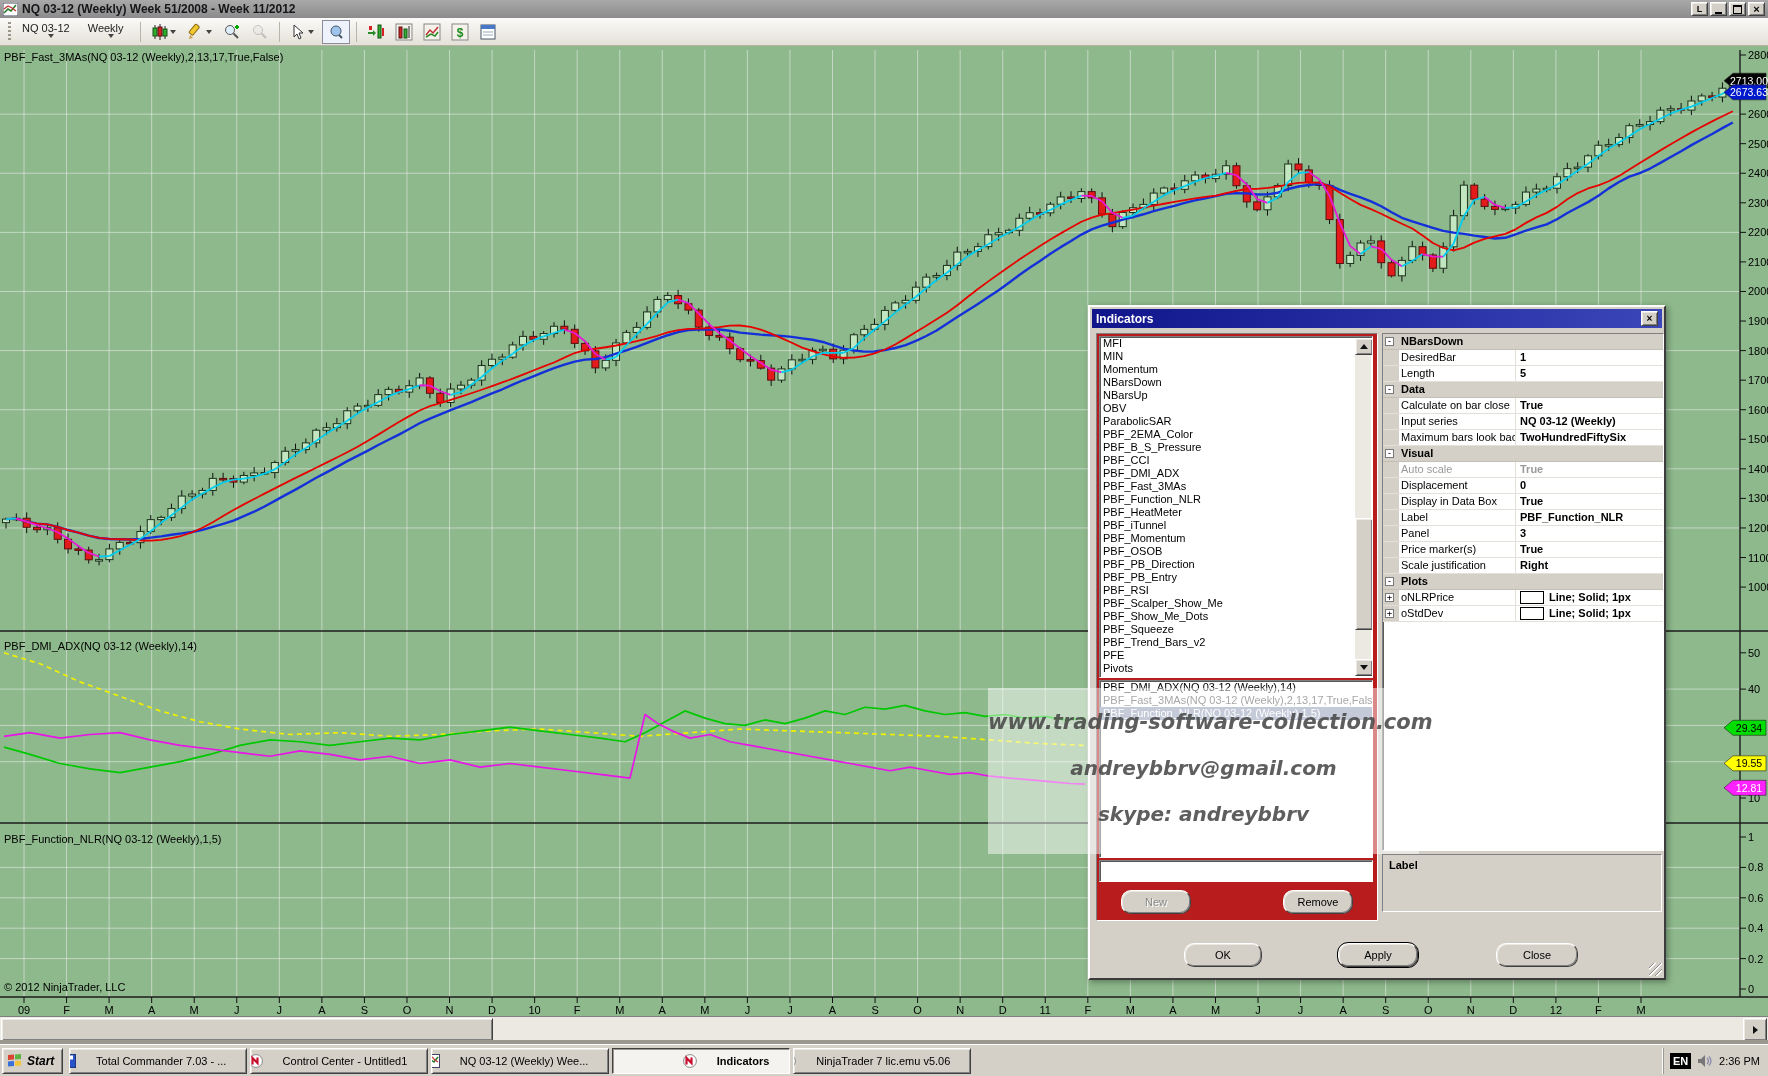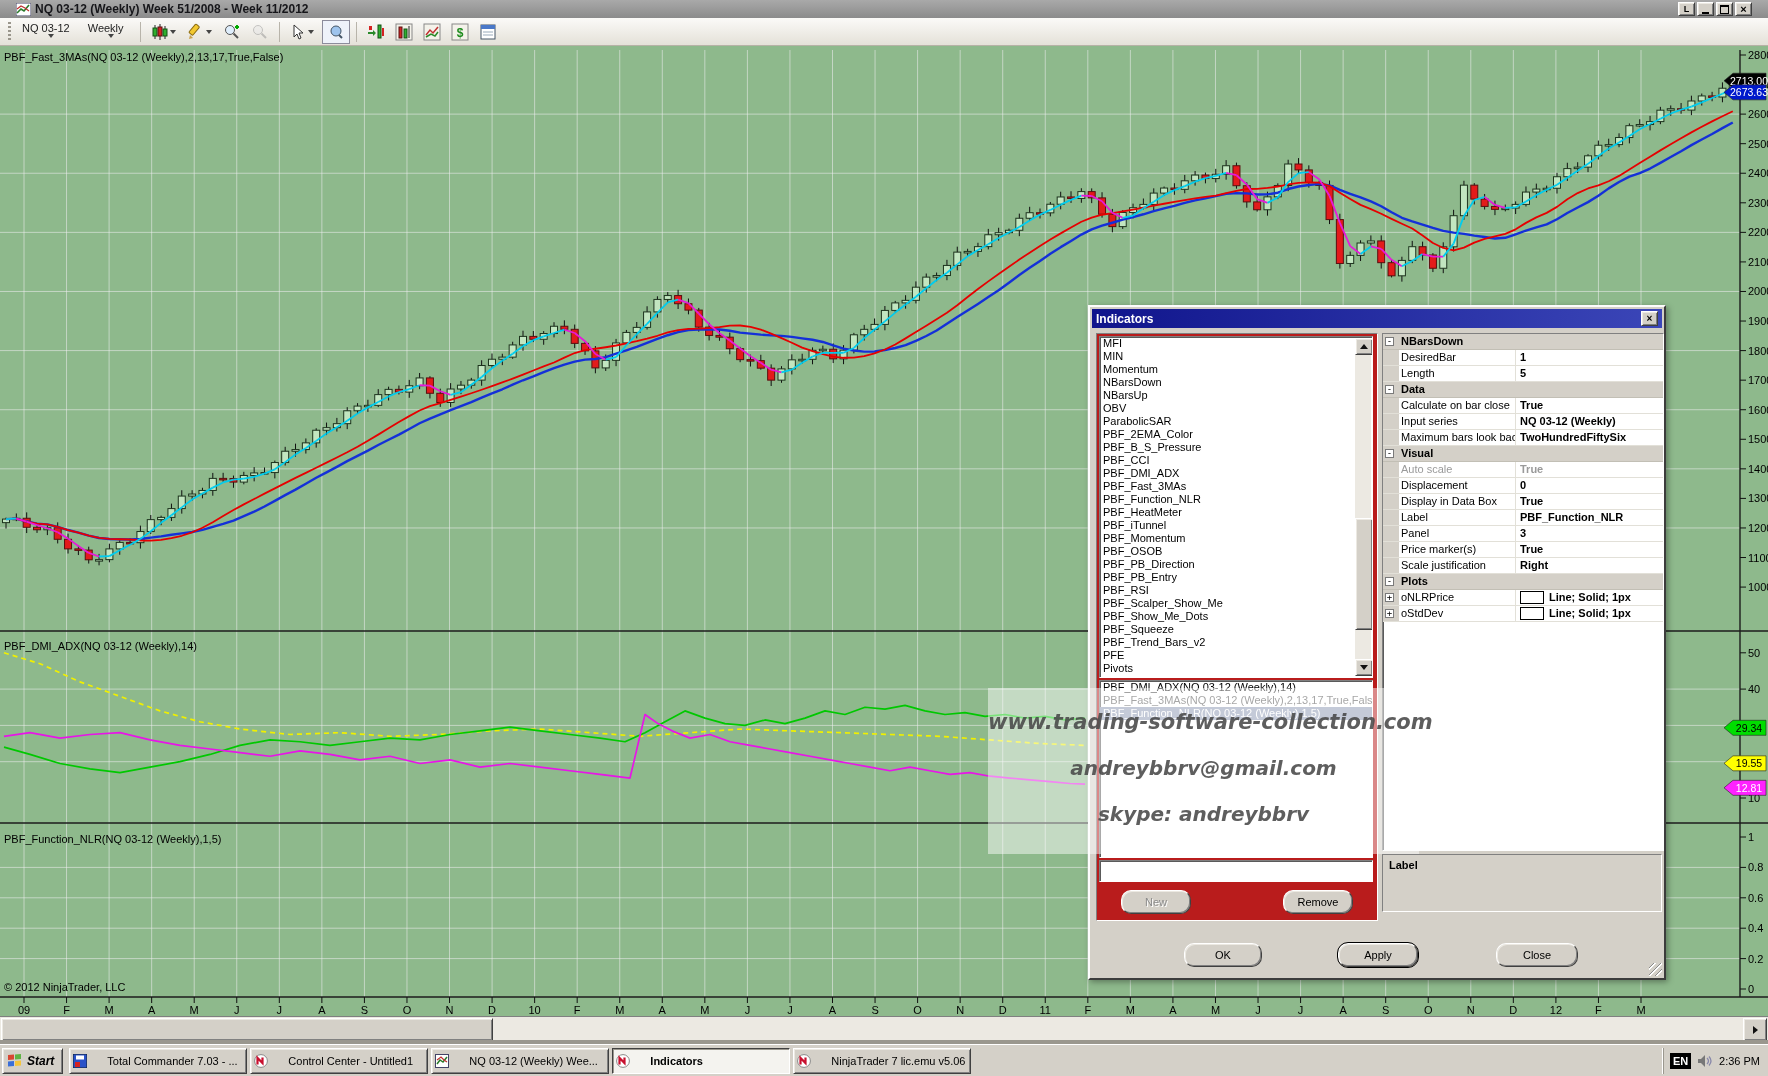--- a/index.html
+++ b/index.html
@@ -7,21 +7,21 @@
   .screen{position:absolute;left:0;top:0;width:1768px;height:1076px;}
   
   .raised{background:#d4d0c8;border:1px solid;border-color:#ffffff #404040 #404040 #ffffff;
     box-shadow:inset 1px 1px 0 #ece9e2, inset -1px -1px 0 #808080;}
   .sunken{background:#fff;border:1px solid;border-color:#808080 #ffffff #ffffff #808080;
     box-shadow:inset 1px 1px 0 #5a5a5a;}
   
   .window{position:absolute;left:0;top:0;width:1768px;height:1040px;background:#d4d0c8;}
   .titlebar{position:absolute;left:0;top:0;width:1768px;height:18px;
     background:linear-gradient(180deg,#a9a9a9,#8b8b8b);display:flex;align-items:center;
-    padding:0 16px;box-sizing:border-box;}
+    padding:0 3px;box-sizing:border-box;}
   .titlebar .wicon{width:15px;height:13px;margin-right:4px;flex:0 0 auto;}
   .wtitle{font-size:12px;font-weight:bold;color:#16161a;white-space:nowrap;}
   .wbtns{margin-left:auto;display:flex;gap:2px;align-items:center;}
   .wbtn{width:17px;height:14px;font-size:9px;font-weight:bold;color:#000;display:flex;
     align-items:center;justify-content:center;cursor:default;padding:0;line-height:1;}
   .g-min{width:7px;height:2px;background:#000;margin-top:7px;}
   .g-rest{width:7px;height:6px;border:1px solid #000;border-top-width:2px;}
   .g-close{font-size:11px;font-weight:bold;}
   
   .toolbar{position:absolute;left:0;top:18px;width:1768px;height:28px;
@@ -102,22 +102,22 @@
     font-style:italic;font-weight:bold;color:rgba(72,72,72,0.88);white-space:nowrap;}
   .wm1{top:22px;font-size:21px;}
   .wm2{top:68px;font-size:20px;}
   .wm3{top:114px;font-size:20px;}
   
   .taskbar{position:absolute;left:0;top:1044px;width:1768px;height:32px;background:#d4d0c8;
     border-top:1px solid #fff;box-sizing:border-box;z-index:30;display:flex;align-items:center;padding:0 2px;}
   .startbtn{height:26px;display:flex;align-items:center;gap:4px;padding:0 8px 0 4px;
     font-weight:bold;font-size:12px;font-style:italic;}
   .tasks{display:flex;gap:3px;margin-left:6px;flex:0 0 auto;}
-  .task{width:178px;height:26px;display:flex;align-items:center;gap:20px;padding:0 3px;
-    font-size:11px;white-space:nowrap;overflow:hidden;box-sizing:border-box;}
+  .task{width:178px;height:26px;display:flex;align-items:center;gap:20px;padding:0 20px;
+    font-size:11px;white-space:nowrap;overflow:hidden;box-sizing:border-box;justify-content:flex-end;}
   .task.active{background:#f4f3ef;border-color:#404040 #ffffff #ffffff #404040;font-weight:bold;
     box-shadow:inset 1px 1px 0 #9a978e;}
   .tray{margin-left:auto;height:26px;display:flex;align-items:center;gap:6px;padding:0 6px;
     border-left:1px solid #9a978e;box-shadow:-1px 0 0 #fff;}
   .enbadge{width:21px;height:16px;background:#000000;color:#fff;font-size:11px;font-weight:bold;
     display:flex;align-items:center;justify-content:center;}
   .clock{font-size:11px;color:#000;}
   .ticon{flex:0 0 auto;}
 </style>
 </head>

